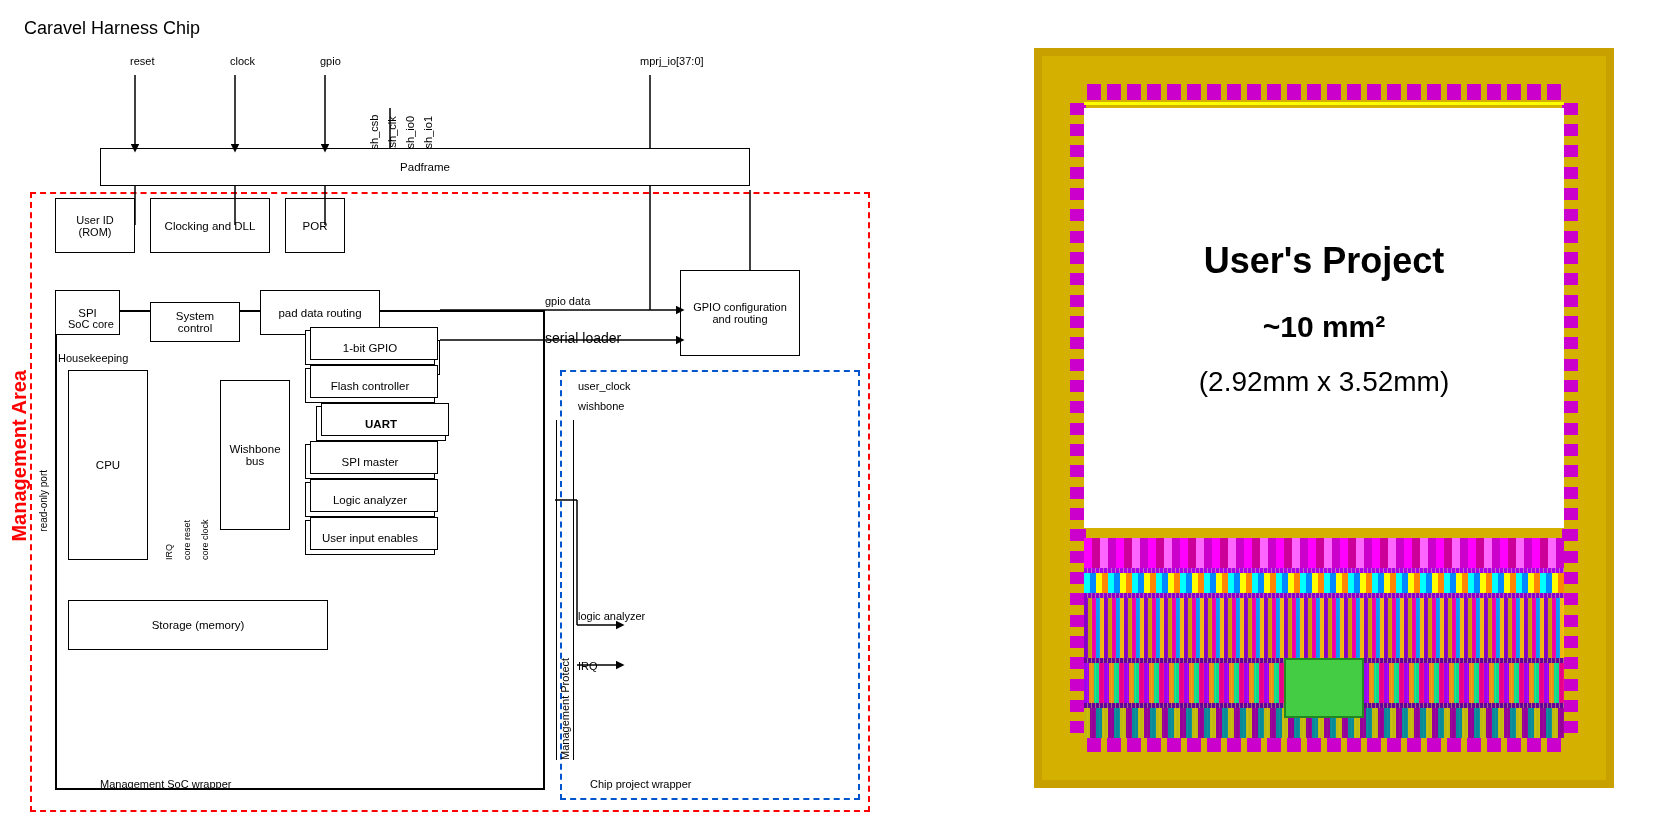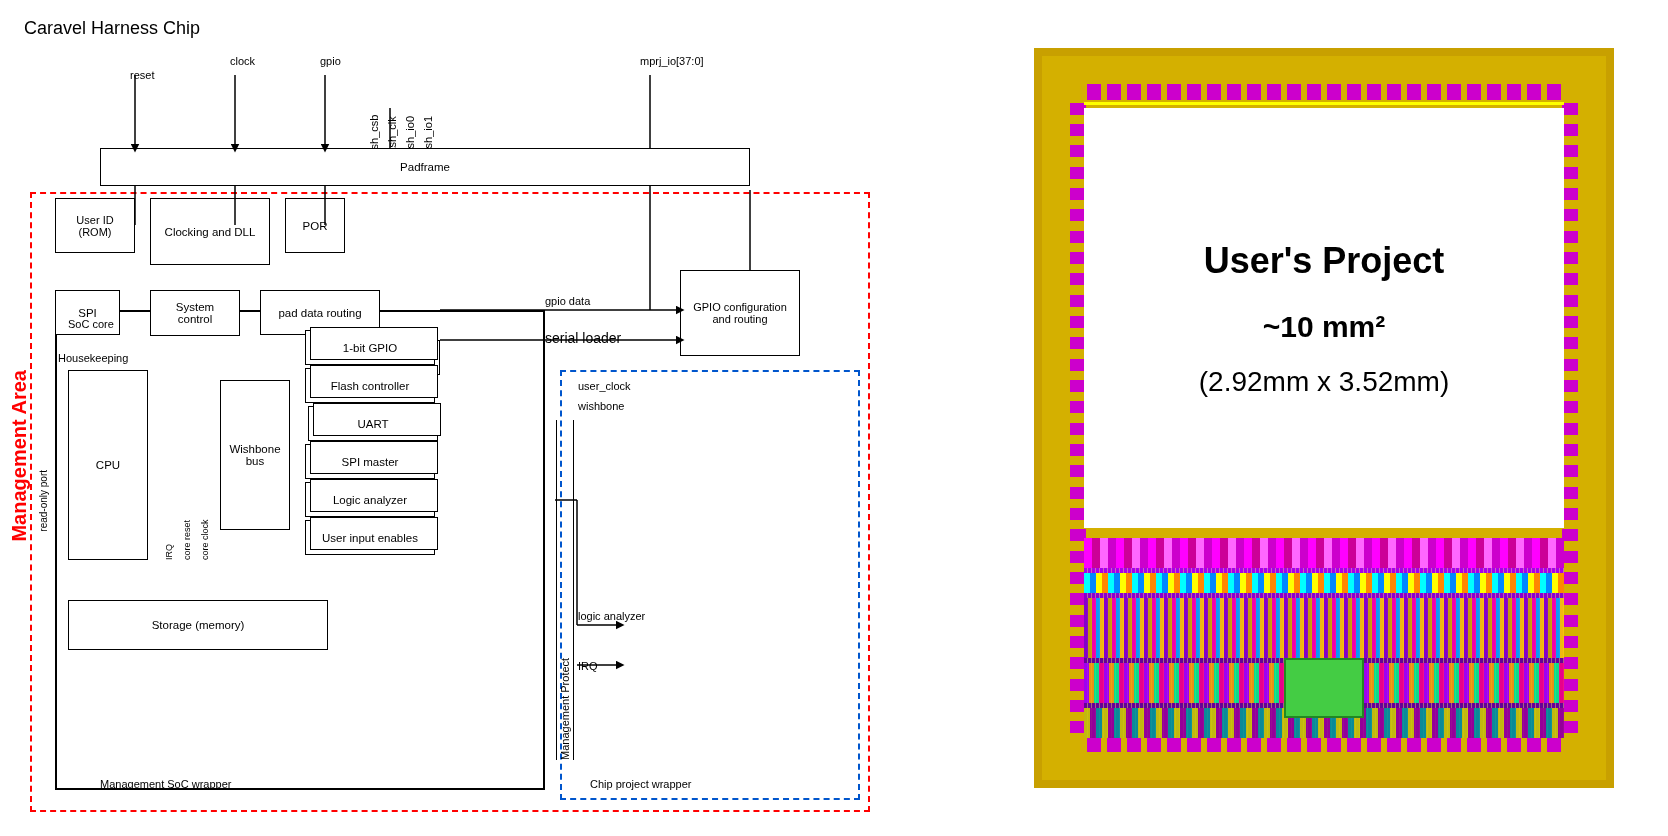--- a/index.html
+++ b/index.html
@@ -297,46 +297,46 @@
     }
 
   </style>
 </head>
 <body>
 
 <div id="diagram-area">
 
   <div class="chip-title">Caravel Harness Chip</div>
 
-  <div class="signal-label" style="top:55px; left:130px;margin-top:14px;">reset</div>
+  <div class="signal-label" style="top:55px; left:130px;">reset</div>
   <div class="signal-label" style="top:55px; left:230px;">clock</div>
   <div class="signal-label" style="top:55px; left:320px;">gpio</div>
 
   <div class="signal-label signal-vertical" style="top:48px; left:368px; height:60px;">flash_csb</div>
   <div class="signal-label signal-vertical" style="top:48px; left:386px; height:60px;">flash_clk</div>
   <div class="signal-label signal-vertical" style="top:48px; left:404px; height:60px;">flash_io0</div>
   <div class="signal-label signal-vertical" style="top:48px; left:422px; height:60px;">flash_io1</div>
 
   <div class="signal-label" style="top:55px; left:640px;">mprj_io[37:0]</div>
 
   <div class="padframe-box box">Padframe</div>
 
   <div class="management-area-border"></div>
   <div class="management-area-label">Management Area</div>
 
   <div class="user-project-border"></div>
 
   <div class="mgmt-soc-wrapper"></div>
 
   <div class="box" style="top:198px; left:55px; width:80px; height:55px; font-size:11px;">User ID<br>(ROM)</div>
-  <div class="box" style="top:198px; left:150px; width:120px; height:67px;">Clocking and DLL</div>
+  <div class="box" style="top:198px; left:150px; width:120px; height:55px;">Clocking and DLL</div>
   <div class="box" style="top:198px; left:285px; width:60px; height:55px;">POR</div>
 
   <div class="box" style="top:290px; left:55px; width:65px; height:45px;">SPI</div>
-  <div class="box" style="top:290px; left:150px; width:90px; height:46px;">System<br>control</div>
+  <div class="box" style="top:302px; left:150px; width:90px; height:40px;">System<br>control</div>
   <div class="box" style="top:290px; left:260px; width:120px; height:45px;">pad data routing</div>
   <div class="box" style="top:340px; left:380px; width:60px; height:35px;">GPIO</div>
 
   <div class="box" style="top:270px; left:680px; width:120px; height:86px; text-align:center; font-size:11px;">GPIO configuration<br>and routing</div>
 
   <div style="position:absolute; top:352px; left:58px; font-size:11px;">Housekeeping</div>
 
   <div style="position:absolute; top:295px; left:545px; font-size:11px;">gpio data</div>
 
   <div style="position:absolute; top:330px; left:545px; font-size:14px;">serial loader</div>
@@ -355,21 +355,21 @@
   <div class="box" style="top:370px; left:68px; width:80px; height:190px;">CPU</div>
 
   <div style="position:absolute; top:370px; left:162px; width:14px; height:190px; font-size:9px; writing-mode:vertical-rl; transform:rotate(180deg); display:flex; align-items:center;">IRQ</div>
   <div style="position:absolute; top:370px; left:180px; width:14px; height:190px; font-size:9px; writing-mode:vertical-rl; transform:rotate(180deg); display:flex; align-items:center;">core reset</div>
   <div style="position:absolute; top:370px; left:198px; width:14px; height:190px; font-size:9px; writing-mode:vertical-rl; transform:rotate(180deg); display:flex; align-items:center;">core clock</div>
 
   <div class="box" style="top:380px; left:220px; width:70px; height:150px;">Wishbone<br>bus</div>
 
   <div class="box stacked" style="top:330px; left:305px; width:130px; height:35px; z-index:1;">1-bit GPIO</div>
   <div class="box stacked" style="top:368px; left:305px; width:130px; height:35px; z-index:1;">Flash controller</div>
-  <div class="box stacked" style="top:406px; left:308px; width:130px; height:35px; z-index:1;">UART</div>
+  <div class="box stacked" style="top:406px; left:316px; width:130px; height:35px; z-index:1;font-weight:bold;">UART</div>
   <div class="box stacked" style="top:444px; left:305px; width:130px; height:35px; z-index:1;">SPI master</div>
   <div class="box stacked" style="top:482px; left:305px; width:130px; height:35px; z-index:1;">Logic analyzer</div>
   <div class="box stacked" style="top:520px; left:305px; width:130px; height:35px; z-index:1;">User input enables</div>
 
   <div class="box" style="top:600px; left:68px; width:260px; height:50px;">Storage (memory)</div>
 
   <div style="position:absolute; top:470px; left:38px; font-size:10px; writing-mode:vertical-rl; transform:rotate(180deg);">read-only port</div>
 
   <div style="position:absolute; top:778px; left:100px; font-size:11px;">Management SoC wrapper</div>
 

